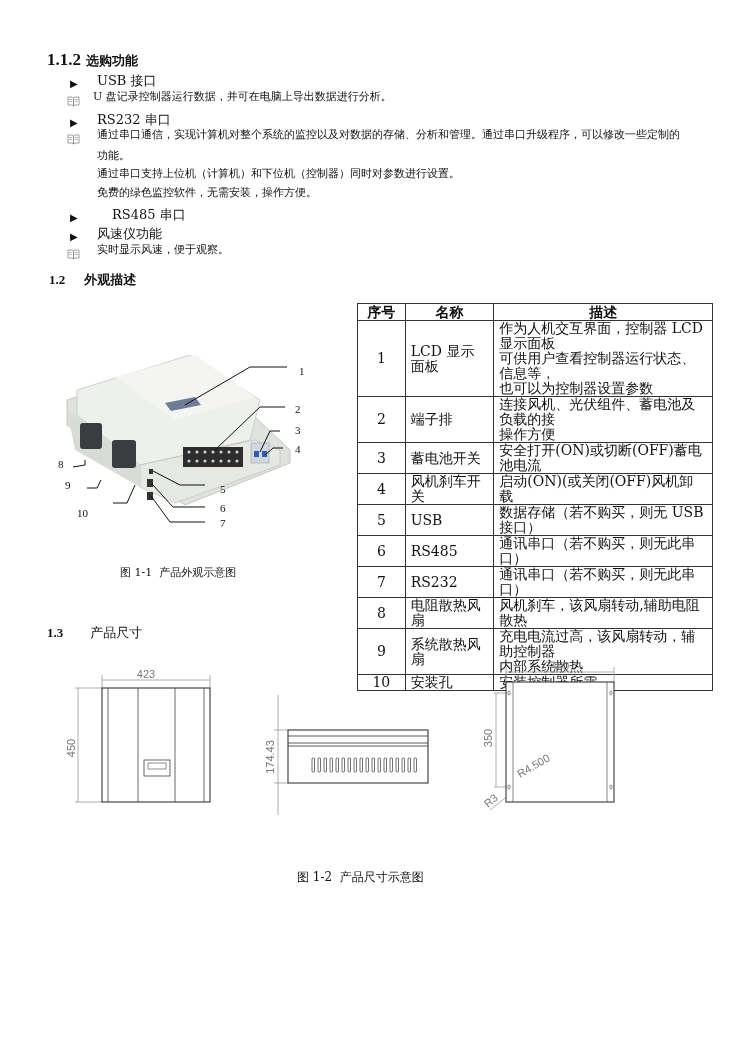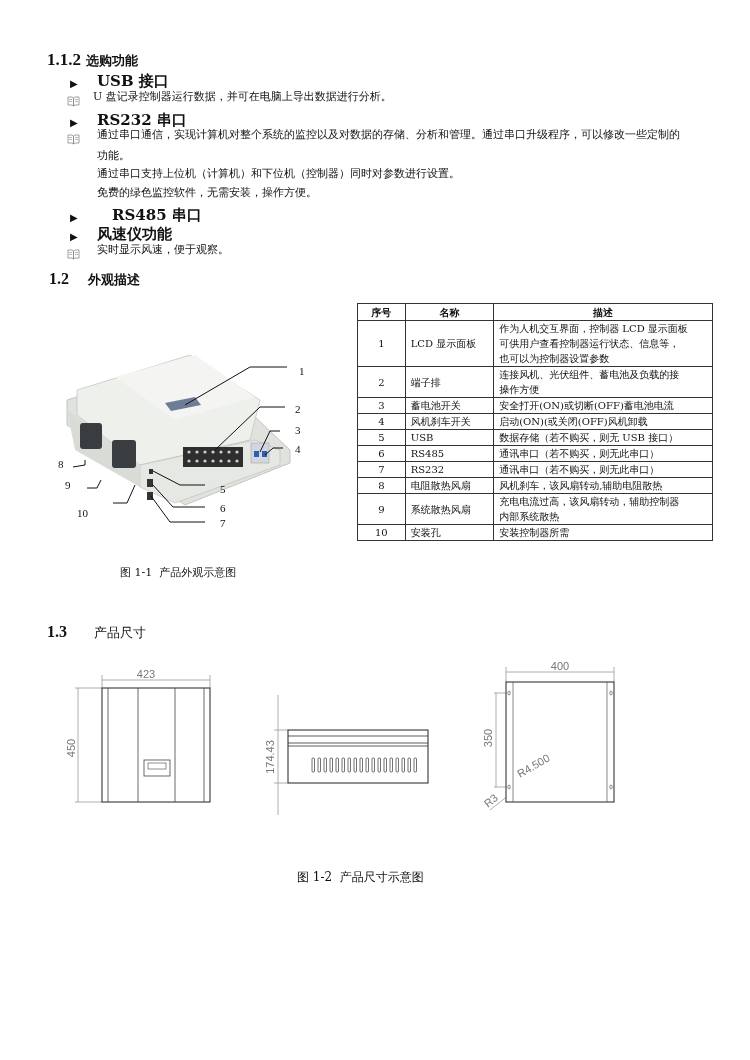--- a/index.html
+++ b/index.html
@@ -1,26 +1,26 @@
 <!DOCTYPE html>
 <html><head>
 <meta charset="utf-8">
 <style>
   html, body { margin:0; padding:0; background:#ffffff; }
   body { width:750px; height:1060px; position:relative; overflow:hidden;
          font-family:"DejaVu Serif","Liberation Serif",serif; color:#111; }
   .abs { position:absolute; }
   .h-num { font-family:"Liberation Serif",serif; font-weight:bold; font-size:17px; }
   .h-txt { font-family:"DejaVu Serif",serif; font-weight:bold; font-size:13px; }
-  .h3-num { font-weight:bold; font-size:16px; font-family:"Liberation Serif",serif;text-align:right; }
+  .h3-num { font-weight:bold; font-size:13px; font-family:"Liberation Serif",serif;text-align:right; }
   .bullet { font-size:10px; font-family:"DejaVu Sans",sans-serif; }
-  .blabel { font-weight:bold; font-size:15px; }
+  .blabel { font-weight:normal; font-size:13px; }
   .body { font-size:11px; line-height:14px; }
   .book { width:13px; height:11px; }
-  table.spec { border-collapse:collapse; font-size:10px; }
+  table.spec { border-collapse:collapse; font-size:14px; }
   table.spec td, table.spec th { border:1px solid #333; padding:0 5px; line-height:15px; vertical-align:middle; }
   table.spec th { font-weight:bold; text-align:center; height:16px; }
   .c-no { width:37px; text-align:center !important; }
   .c-name { width:78px; }
   .c-desc { width:210px; }
   .caption { font-size:11px; }
   .callout { font-family:"Liberation Serif",serif; font-size:11px; }
   .dimtxt { font-family:"Liberation Sans",sans-serif; font-size:11px; fill:#777; }
 </style>
 </head>

